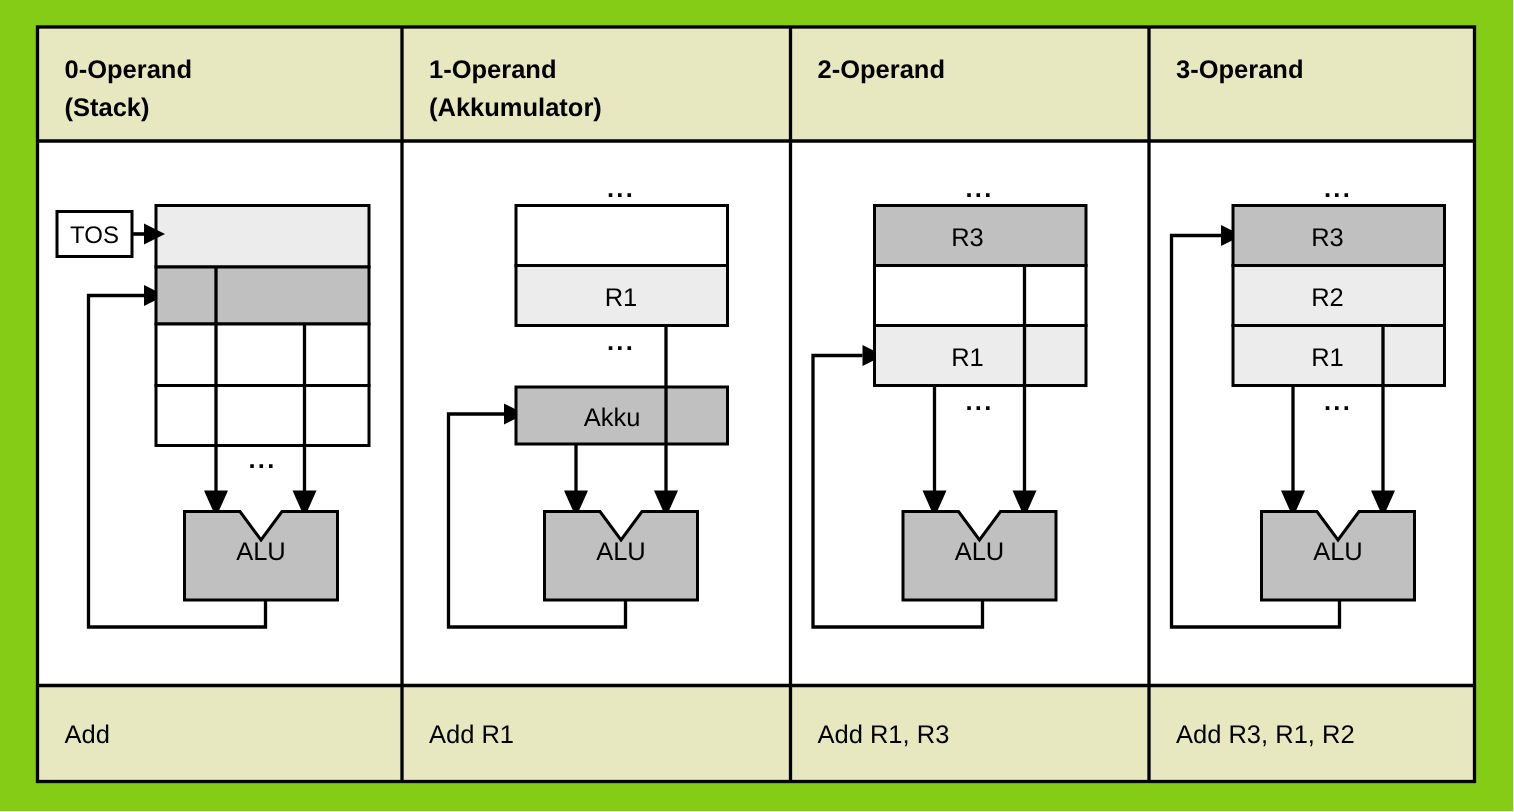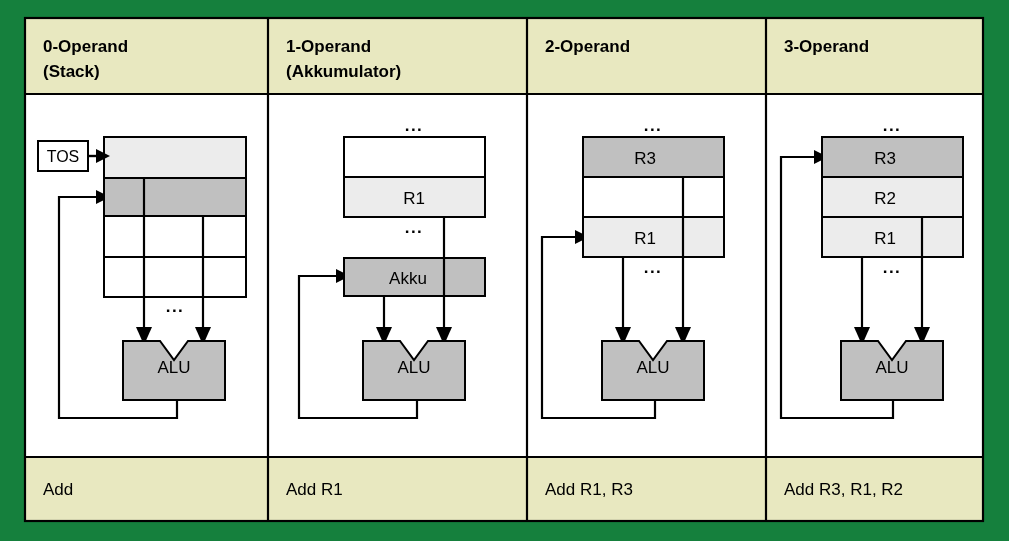--- a/index.html
+++ b/index.html
@@ -10,21 +10,21 @@
   body {
     width: 1009px;
     height: 541px;
     font-family: "Liberation Sans", sans-serif;
     overflow: hidden;
   }
   #root {
     position: relative;
     width: 1009px;
     height: 541px;
-    background: #15803d;
+    background: #84cc16;
   }
   svg { display: block; }
   .cell-text {
     font-family: "Liberation Sans", sans-serif;
     font-size: 17px;
     fill: #000000;
   }
   .hdr-text {
     font-family: "Liberation Sans", sans-serif;
     font-size: 17px;

